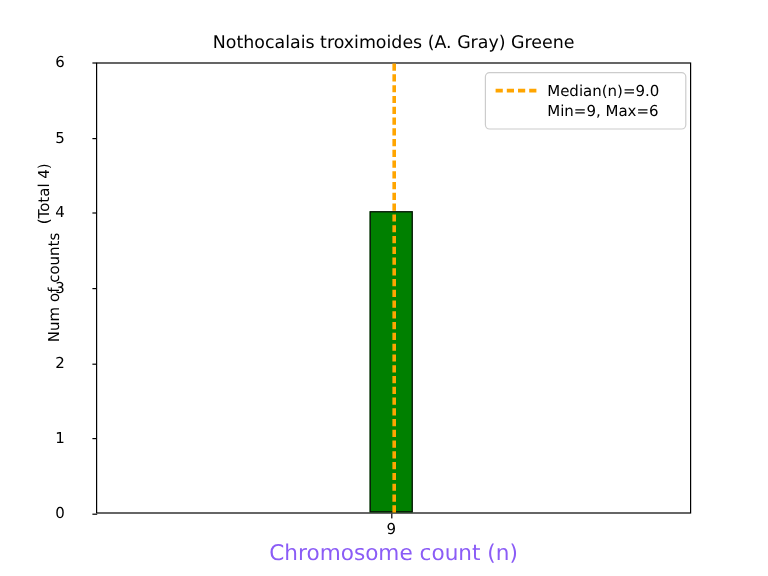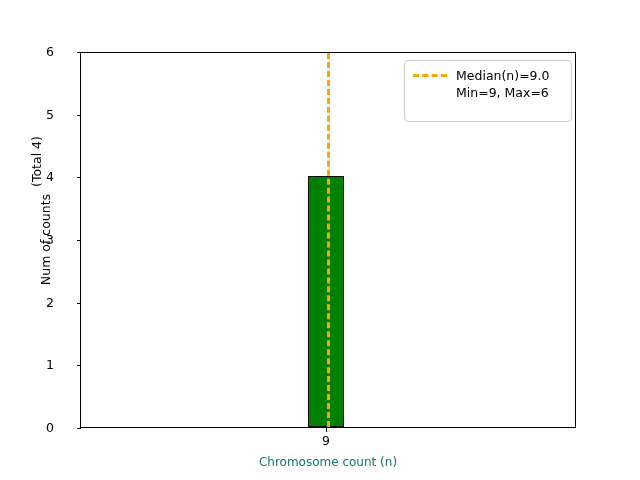--- a/index.html
+++ b/index.html
@@ -105,23 +105,23 @@
     height: 4px;
     border-left: 1.15px solid #000000;
   }
 
   #xlabel {
     position: absolute;
     left: 80px;
     top: 455px;
     width: 496px;
     text-align: center;
-    font-size: 12px;
+    font-size: 18px;
     line-height: 14px;
-    color: #0f766e;
+    color: #8b5cf6;
   }
 
   
   .ylabel-line {
     position: absolute;
     transform-origin: 50% 50%;
     transform: rotate(-90deg);
     font-size: 12.5px;
     line-height: 13px;
     white-space: nowrap;
@@ -144,21 +144,21 @@
   
   #legend {
     position: absolute;
     left: 404px;
     top: 60px;
     width: 168px;
     box-sizing: border-box;
     background: #ffffff;
     border: 1px solid #cccccc;
     border-radius: 4px;
-    padding: 6px 7px 20px 8px;
+    padding: 6px 7px 6px 8px;
   }
   .legend-row {
     display: flex;
     align-items: center;
     height: 17px;
   }
   .legend-swatch {
     width: 34px;
     height: 0;
     margin-right: 9px;
@@ -173,20 +173,21 @@
     line-height: 15px;
     color: #000000;
     white-space: nowrap;
   }
 </style>
 </head>
 <body>
 
 <div id="figure">
 
+  <div id="chart-title">Nothocalais troximoides (A. Gray) Greene</div>
 
   <div class="ytick-label" style="top:46px;">6</div>
   <div class="ytick-mark" style="top:52px;"></div>
 
   <div class="ytick-label" style="top:108.7px;">5</div>
   <div class="ytick-mark" style="top:114.7px;"></div>
 
   <div class="ytick-label" style="top:171.3px;">4</div>
   <div class="ytick-mark" style="top:177.3px;"></div>
 

